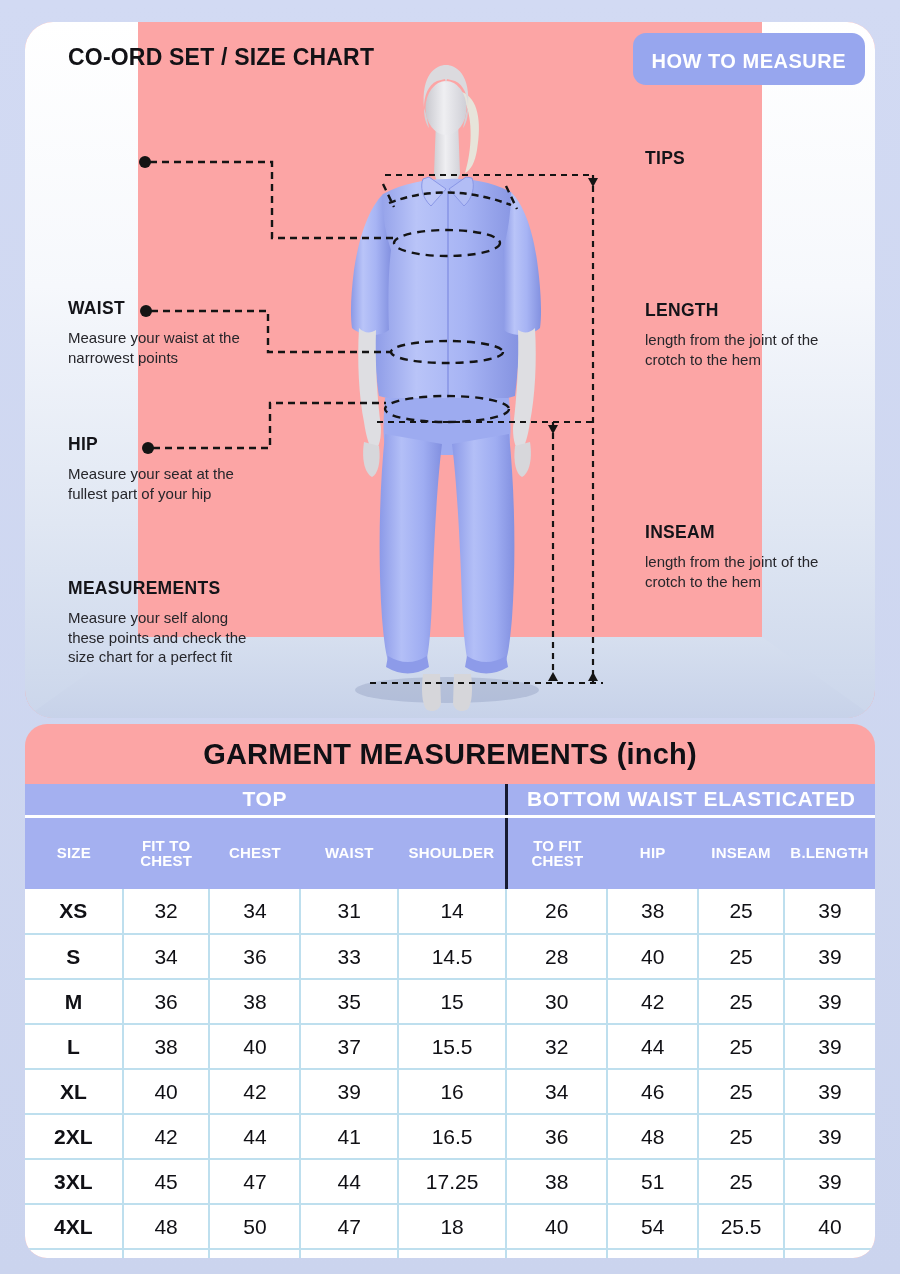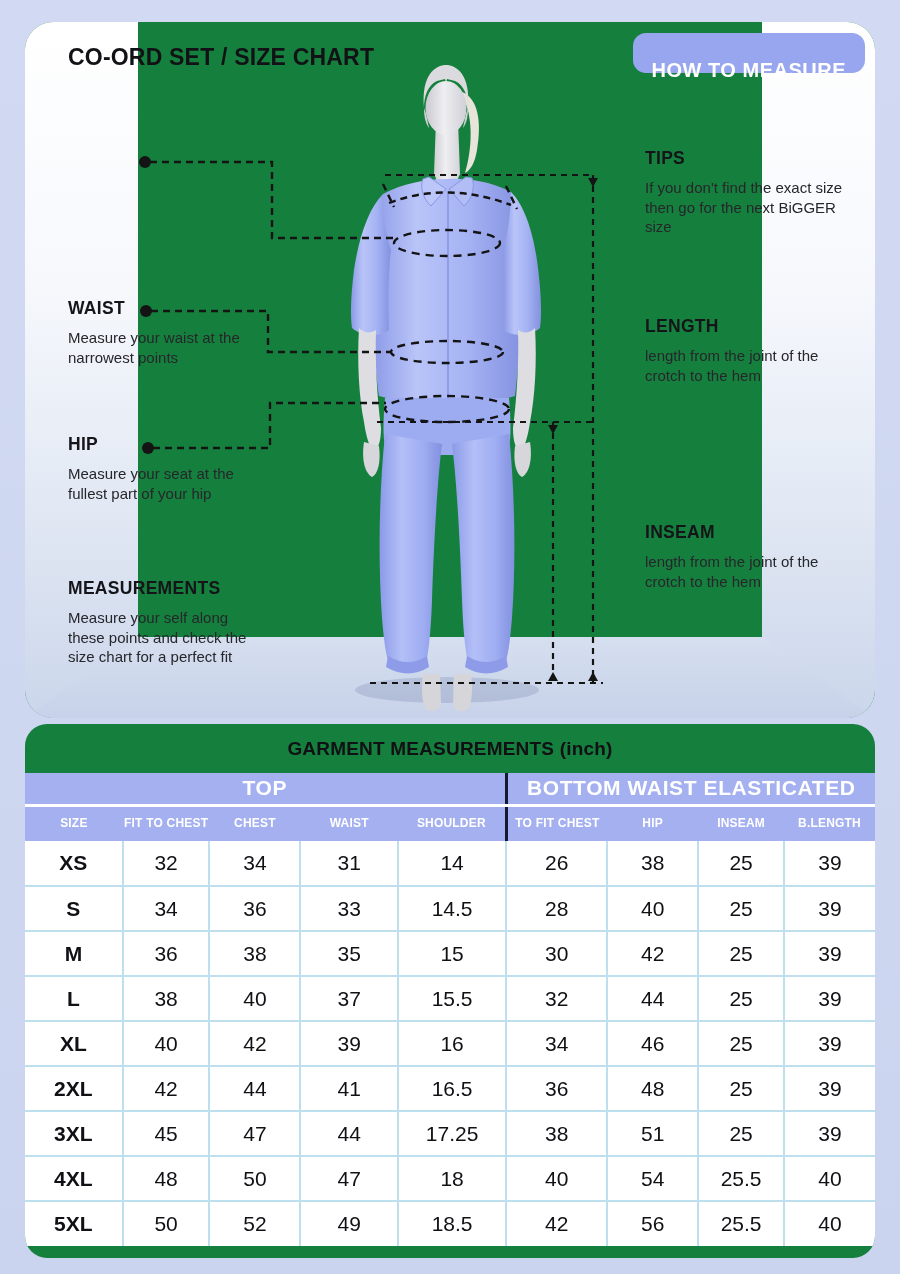--- a/index.html
+++ b/index.html
@@ -3,50 +3,50 @@
 <meta charset="utf-8">
 <style>
   * { margin:0; padding:0; box-sizing:border-box; }
   html,body { width:900px; }
   body {
     width:900px; height:1274px;
     background:linear-gradient(180deg,#d2daf3 0%, #cbd4ee 100%);
     font-family:"Liberation Sans", sans-serif;
     position:relative; overflow:hidden;
   }
-  .card { position:absolute; background:#15803d; }
+  .card { position:absolute; background:#fca5a5; }
 
   
   .scene-card { left:25px; top:22px; width:850px; height:696px; border-radius:28px; overflow:hidden; }
   .wall { position:absolute; top:0; bottom:0; width:113px;
           background:linear-gradient(180deg,#ffffff 0%, #f6f8fc 38%, #e0e7f3 72%, #cbd6eb 100%); }
   .wall.left { left:0; } .wall.right { right:0; }
   .floor { position:absolute; left:0; bottom:0; height:81px; width:100%;
            background:linear-gradient(180deg,#d6dfef 0%, #c7d2e9 100%);
            clip-path:polygon(13.3% 0, 86.7% 0, 100% 100%, 0 100%); }
   .scene-title { position:absolute; left:43px; top:22px; font-size:23px; font-weight:800;
                  color:#121216; letter-spacing:.2px; }
-  .htm-btn { position:absolute; right:10px; top:11px; height:40px; line-height:40px;
-             padding:17px 19px; border-radius:13px; background:#97a6ee; color:#fff;
+  .htm-btn { position:absolute; right:10px; top:11px; height:52px; line-height:40px;
+             padding:8px 19px; border-radius:13px; background:#97a6ee; color:#fff;
              font-size:20px; font-weight:800; letter-spacing:.5px; cursor:pointer; }
   .callout { position:absolute; }
   .co-label { font-size:17.5px; font-weight:800; color:#141419; letter-spacing:.3px; }
   .co-desc  { font-size:15px; color:#26262b; line-height:1.3; margin-top:9px; }
   .svg-layer { position:absolute; left:0; top:0; }
 
   
   .table-card { left:25px; top:724px; width:850px; height:534px; border-radius:22px; overflow:hidden; }
-  .table-title { text-align:center; font-size:19px; font-weight:800; color:#101015;
+  .table-title { text-align:center; font-size:29px; font-weight:800; color:#101015;
                  padding-top:14px; letter-spacing:.2px; }
   table { width:100%; border-collapse:collapse; table-layout:fixed; margin-top:13px; }
   th, td { text-align:center; vertical-align:middle; }
   .group-th { background:#a4b0f0; color:#fff; font-size:21px; font-weight:800;
               height:32px; letter-spacing:.6px; border-bottom:3px solid #fff; }
-  .col-th { background:#a4b0f0; color:#fff; font-size:12px; font-weight:800;
-            height:36px; line-height:1.05; letter-spacing:.2px; padding:2px 1px; }
+  .col-th { background:#a4b0f0; color:#fff; font-size:15px; font-weight:800;
+            height:36px; line-height:1.05; letter-spacing:.2px; padding:20px 1px; }
   .divider { border-right:3px solid #161a30; }
   tbody td { height:45px; font-size:21px; color:#101015;
              border:2px solid #bedfee; background:#fff; }
   tbody td.size { font-weight:800; font-size:21px; }
   tbody tr td:first-child { border-left:none; }
   tbody tr td:last-child  { border-right:none; }
   tbody tr:first-child td { border-top:none; }
   tbody tr:last-child td  { border-bottom:none; }
 </style>
 </head>
@@ -179,23 +179,22 @@
     <div class="co-label">HIP</div>
     <div class="co-desc">Measure your seat at the fullest part of your hip</div>
   </div>
   <div class="callout" style="left:43px; top:556px; width:192px;">
     <div class="co-label">MEASUREMENTS</div>
     <div class="co-desc">Measure your self along these points and check the size chart for a perfect fit</div>
   </div>
 
   <div class="callout" style="left:620px; top:126px; width:200px;">
     <div class="co-label">TIPS</div>
-    <div class="co-desc">If you don't find the exact size then go for the next BiGGER size</div>
-  </div>
-  <div class="callout" style="left:620px; top:278px; width:200px;margin-top:16px;">
+  </div>
+  <div class="callout" style="left:620px; top:278px; width:200px;">
     <div class="co-label">LENGTH</div>
     <div class="co-desc">length from the joint of the crotch to the hem</div>
   </div>
   <div class="callout" style="left:620px; top:500px; width:200px;">
     <div class="co-label">INSEAM</div>
     <div class="co-desc">length from the joint of the crotch to the hem</div>
   </div>
 </section>
 
 <section class="card table-card">

